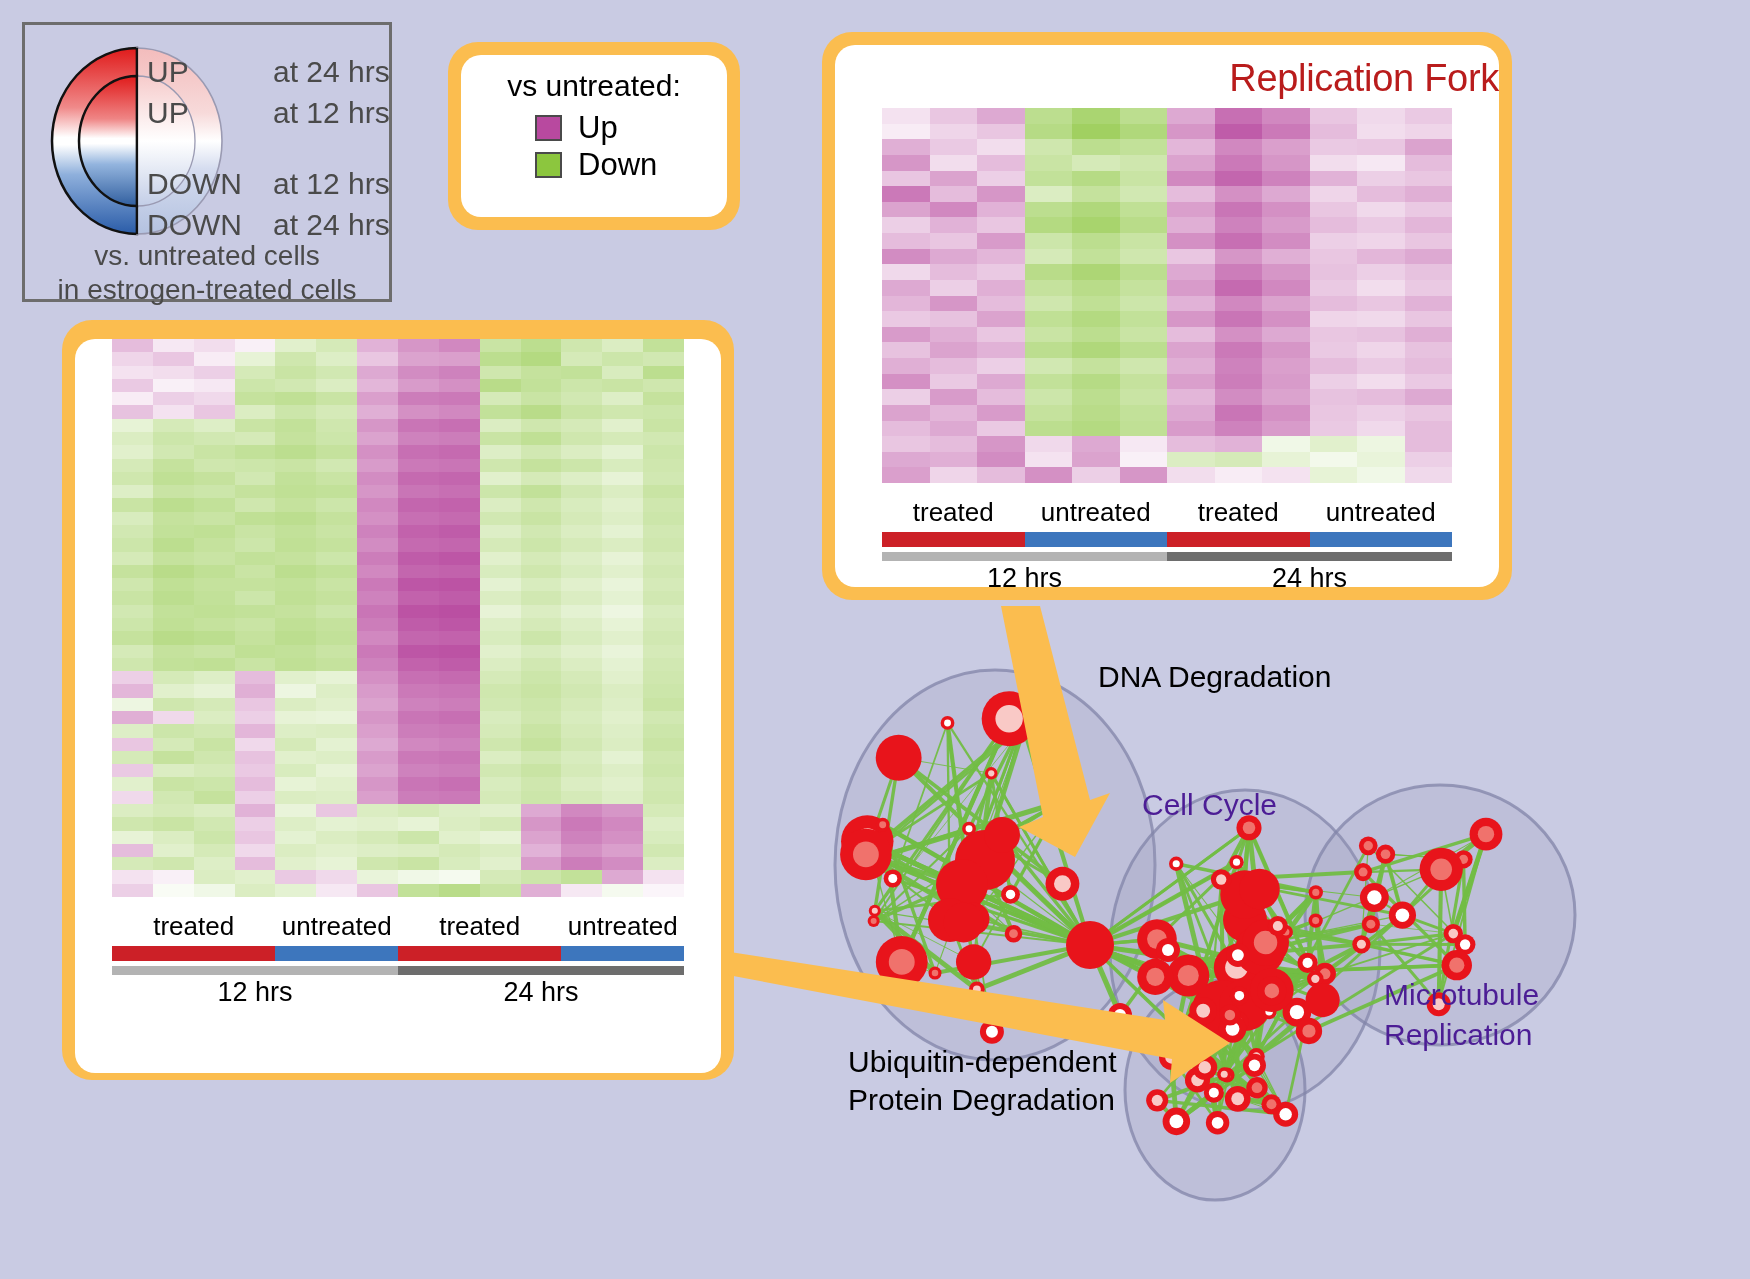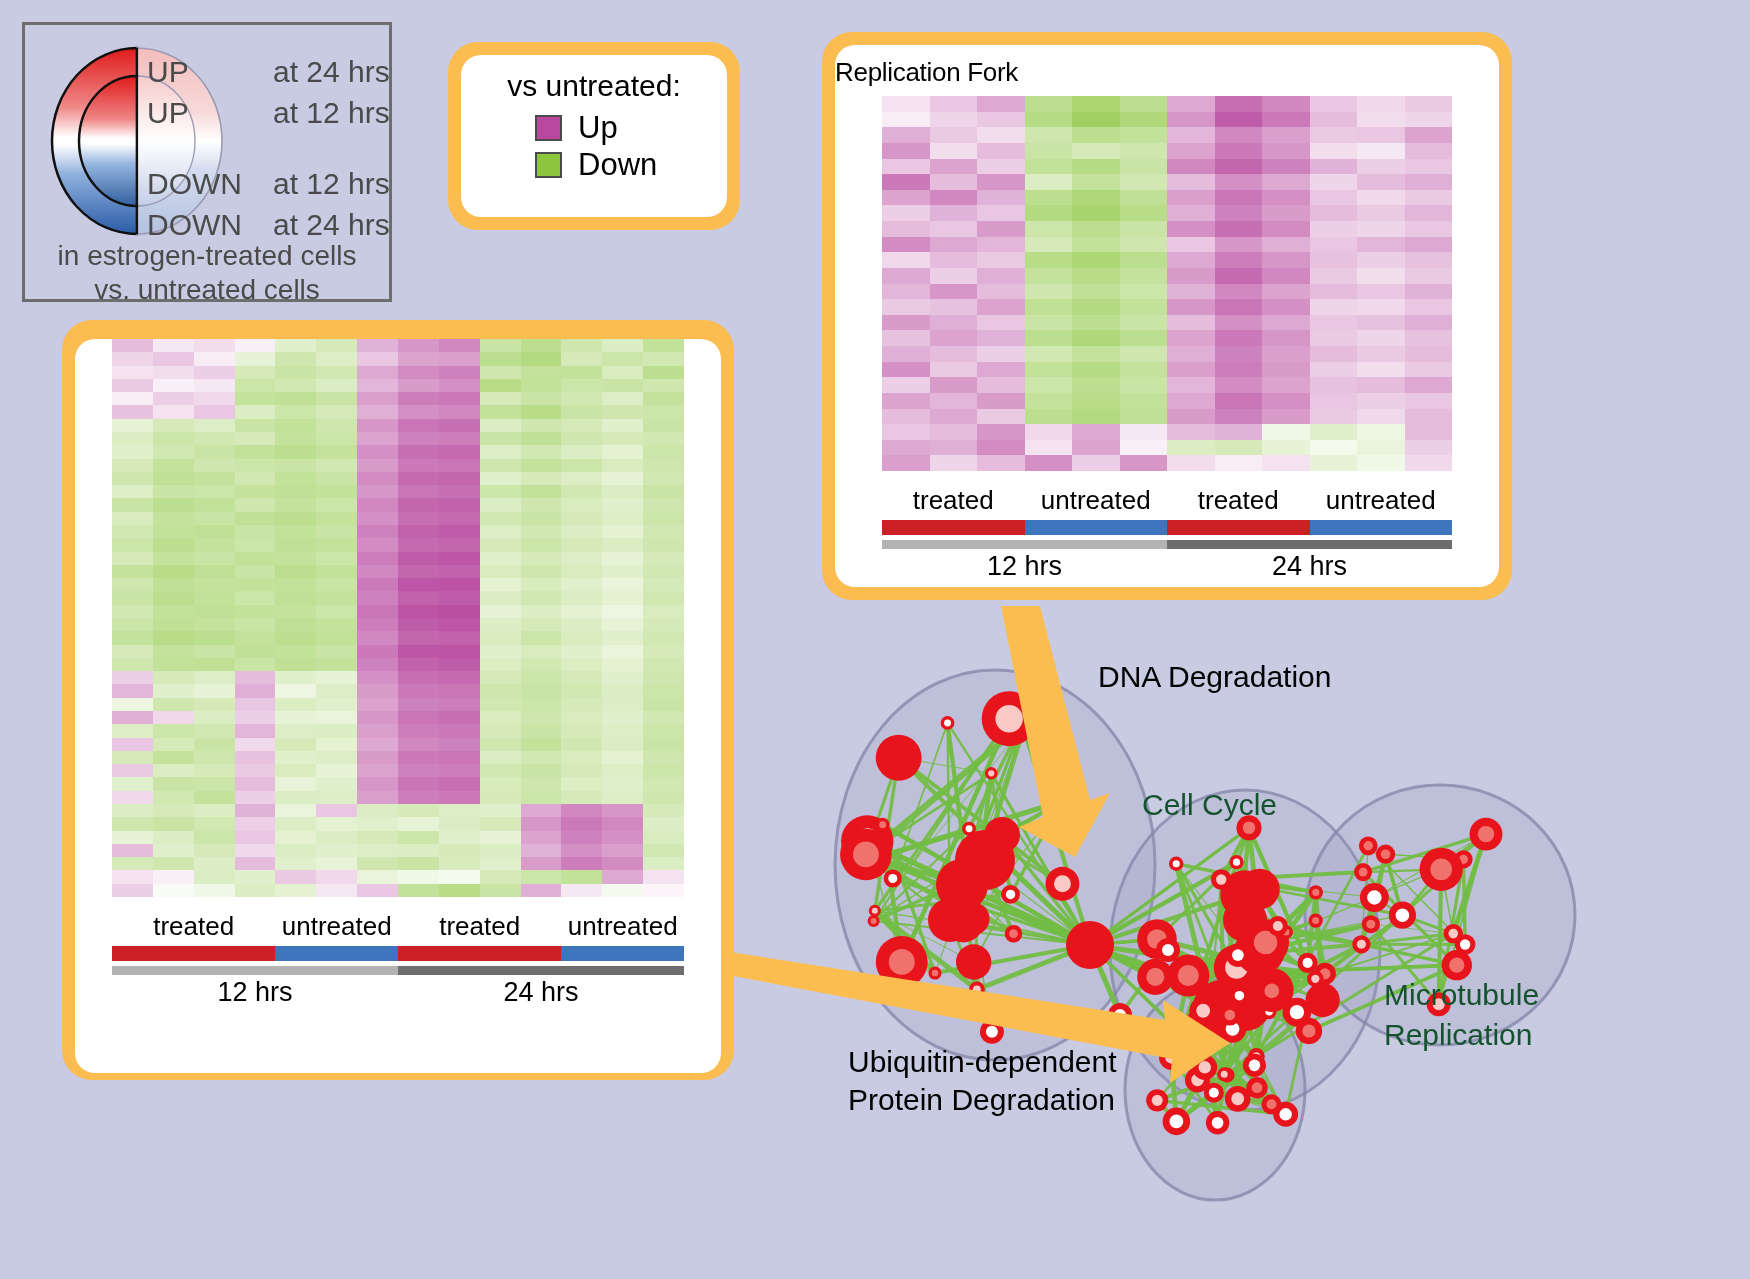--- a/index.html
+++ b/index.html
@@ -21,23 +21,23 @@
     box-sizing:border-box;
   }
   .panel-inner{
     background:#ffffff;
     border-radius:20px;
     width:100%;height:100%;
     box-sizing:border-box;
     position:relative;
   }
   .panel-title{
-    text-align:left;
-    font-size:26px;
-    color:#000000;
+    text-align:right;
+    font-size:38px;
+    color:#b91c1c;
     font-weight:normal;
     letter-spacing:-0.3px;
   }
 
   
   #colorkey{
     position:absolute;left:22px;top:22px;width:370px;height:280px;
     background:#c9cbe3;
     border:3px solid #6d6d6d;
     box-sizing:border-box;
@@ -80,21 +80,21 @@
   .bar-row > div{height:100%;}
   .bar-row2{display:flex;height:9px;margin-top:5px;}
   .bar-row2 > div{height:100%;}
   .time-labels{display:flex;margin-top:2px;}
   .time-labels span{flex:1 1 0;text-align:center;font-size:27px;color:#000;}
 
   
   #network{position:absolute;left:790px;top:620px;width:960px;height:659px;}
   .net-lab{position:absolute;font-size:30px;line-height:1.16;}
   .net-lab.dark{color:#000;}
-  .net-lab.gray{color:#14532d;}
+  .net-lab.gray{color:#4c1d95;}
 
   svg{display:block;}
 </style>
 </head>
 <body>
 
 <div class="stage">
 
   <div id="colorkey">
     <div class="ring-wrap">
@@ -152,22 +152,22 @@
         <span class="ck-lab">DOWN</span>
         <span class="ck-at">at 12 hrs</span>
       </div>
       <div class="ck-row">
         <span class="ck-lab">DOWN</span>
         <span class="ck-at">at 24 hrs</span>
       </div>
     </div>
 
     <div class="ck-foot">
+      <div>vs. untreated cells</div>
       <div>in estrogen-treated cells</div>
-      <div>vs. untreated cells</div>
     </div>
   </div>
 
   <div class="panel" id="estlegend">
     <div class="panel-inner">
       <div class="est-t">
         <div>vs untreated:</div>
       </div>
       <div class="est-items">
         <div class="est-item">

